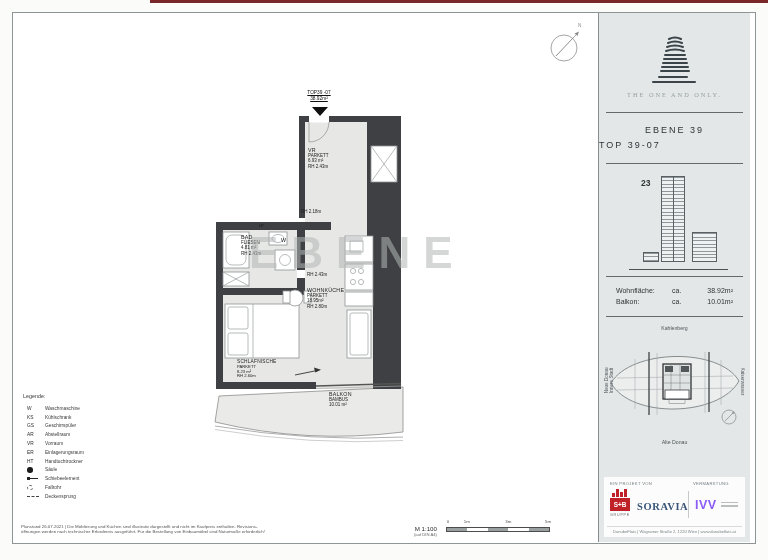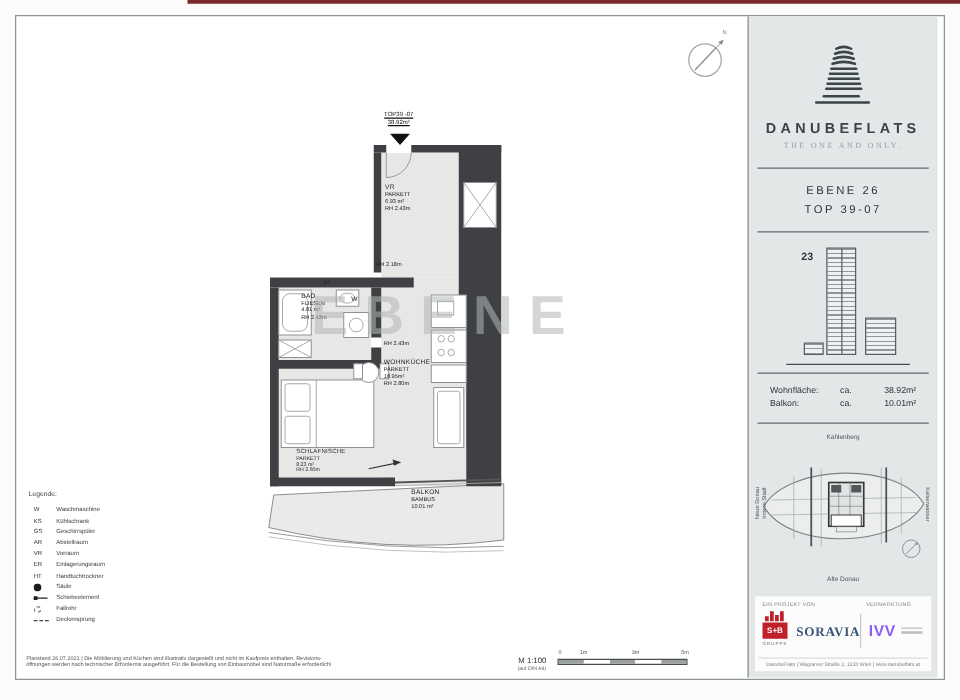--- a/index.html
+++ b/index.html
@@ -67,21 +67,21 @@
   
   .sidebar{position:absolute;left:585px;top:0;width:152px;height:529px;background:#e3e7e8;
     border-left:1px solid #888d8f;}
   .brand-logo{display:block;margin:22px auto 0;}
   .brand-name{margin-top:10px;text-align:center;font-size:11.5px;letter-spacing:3.5px;color:#39454a;font-weight:600;}
   .brand-tagline{margin-top:4px;text-align:center;font-family:"Liberation Serif",serif;
     font-size:6.3px;letter-spacing:2px;color:#97a0a3;}
   .sb-rule{border:none;border-top:1px solid #646a6c;margin:0 7px;height:0;}
   .r1{margin-top:14px;} .r2{margin-top:13px;} .r3{margin-top:2px;} .r4{margin-top:9px;}
   .unit-ebene{margin-top:12px;text-align:center;font-size:9px;letter-spacing:2px;color:#2c3438;}
-  .unit-top{margin-top:5px;text-align:center;font-size:9px;letter-spacing:2px;color:#2c3438;}
+  .unit-top{margin-top:5px;font-size:9px;letter-spacing:2px;color:#2c3438;}
 
   .tower-wrap{position:relative;height:104px;margin-top:6px;}
   .hatch{background:repeating-linear-gradient(to bottom,#8f979a 0,#8f979a 1px,#eef1f1 1px,#eef1f1 3.5px);
     border:1px solid #596063;position:absolute;}
   .tower-main{left:62px;top:6px;width:24px;height:86px;}
   .tower-main::after{content:"";position:absolute;left:50%;top:0;bottom:0;width:1px;background:#596063;}
   .tower-39{position:absolute;left:42px;top:8px;font-size:8.5px;font-weight:bold;color:#2d3538;}
   .tower-side{left:93px;top:62px;width:25px;height:30px;}
   .tower-small{left:44px;top:82px;width:16px;height:10px;}
   .tower-base{position:absolute;left:30px;right:22px;bottom:4px;border-top:1.5px solid #4a5154;}
@@ -346,25 +346,24 @@
         <path d="M19,16 Q28,13 37,16"></path>
         <line x1="18" y1="20" x2="38" y2="20"></line>
         <line x1="17" y1="24" x2="39" y2="24"></line>
         <line x1="16" y1="28" x2="40" y2="28"></line>
         <line x1="15" y1="32" x2="41" y2="32"></line>
         <line x1="14" y1="36" x2="42" y2="36"></line>
         <line x1="12" y1="42" x2="40" y2="42"></line>
         <line x1="6" y1="47" x2="48" y2="47"></line>
       </g>
     </svg>
-    <div class="brand-name">DANUBEFLATS</div>
     <div class="brand-tagline">THE ONE AND ONLY.</div>
 
     <div class="sb-rule r1"></div>
-    <div class="unit-ebene">EBENE  26</div>
+    <div class="unit-ebene">EBENE  39</div>
     <div class="unit-top">TOP  39-07</div>
     <div class="sb-rule r2"></div>
 
     <div class="tower-wrap">
       <span class="tower-39">23</span>
       <div class="hatch tower-main"></div>
       <div class="hatch tower-side"></div>
       <div class="hatch tower-small"></div>
       <div class="tower-base"></div>
     </div>

